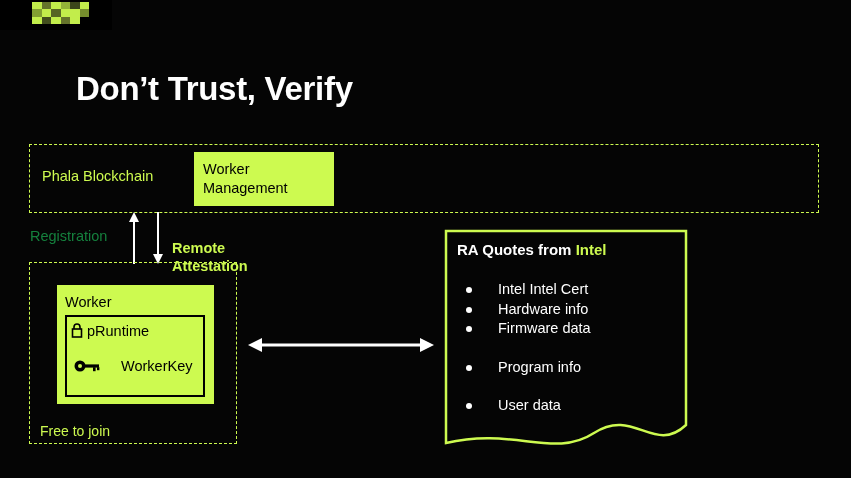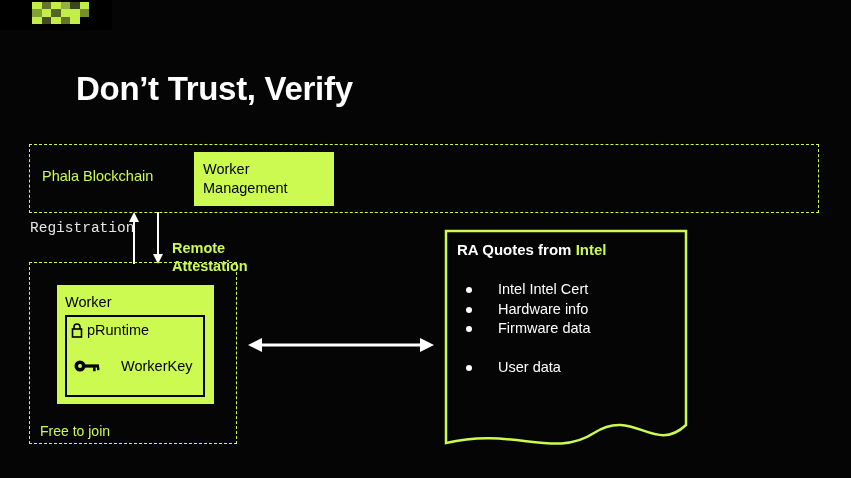--- a/index.html
+++ b/index.html
@@ -84,24 +84,23 @@
     font-size: 14.5px;
     line-height: 19px;
     padding: 8px 0 0 9px;
     box-sizing: border-box;
   }
 
   
   .registration-label {
     position: absolute;
     left: 30px;
-    top: 220px;
-    color: #e5e5e5;
-    font-size: 14.5px;
-    font-family: Liberation Mono, monospace;
+    top: 228px;
+    color: #15803d;
+    font-size: 14.5px;
   }
   .ra-label {
     position: absolute;
     left: 172px;
     top: 219px;
     color: #cdfa50;
     font-size: 14.5px;
     font-weight: bold;
     line-height: 18px;
     margin-top: 20px;
@@ -151,21 +150,21 @@
     height: 82px;
     background: #cdfa50;
     border: 2px solid #000;
     box-sizing: border-box;
   }
   .pruntime-row {
     position: absolute;
     left: 70px;
     top: 322px;
     display: flex;
-    align-items: flex-start;
+    align-items: center;
     gap: 3px;
     color: #000;
     font-size: 14.5px;
   }
   .workerkey-row {
     position: absolute;
     left: 74px;
     top: 358px;
     display: flex;
     align-items: center;
@@ -336,17 +335,21 @@
     <li>
         <span class="bullet"></span>
         <span>Hardware info</span>
       </li>
     <li>
         <span class="bullet"></span>
         <span>Firmware data</span>
       </li>
     <li class="gap-top">
         <span class="bullet"></span>
+        <span>Program info</span>
+      </li>
+    <li class="gap-top">
+        <span class="bullet"></span>
         <span>User data</span>
       </li>
   </ul>
 
 </div>
 
 </body></html>

